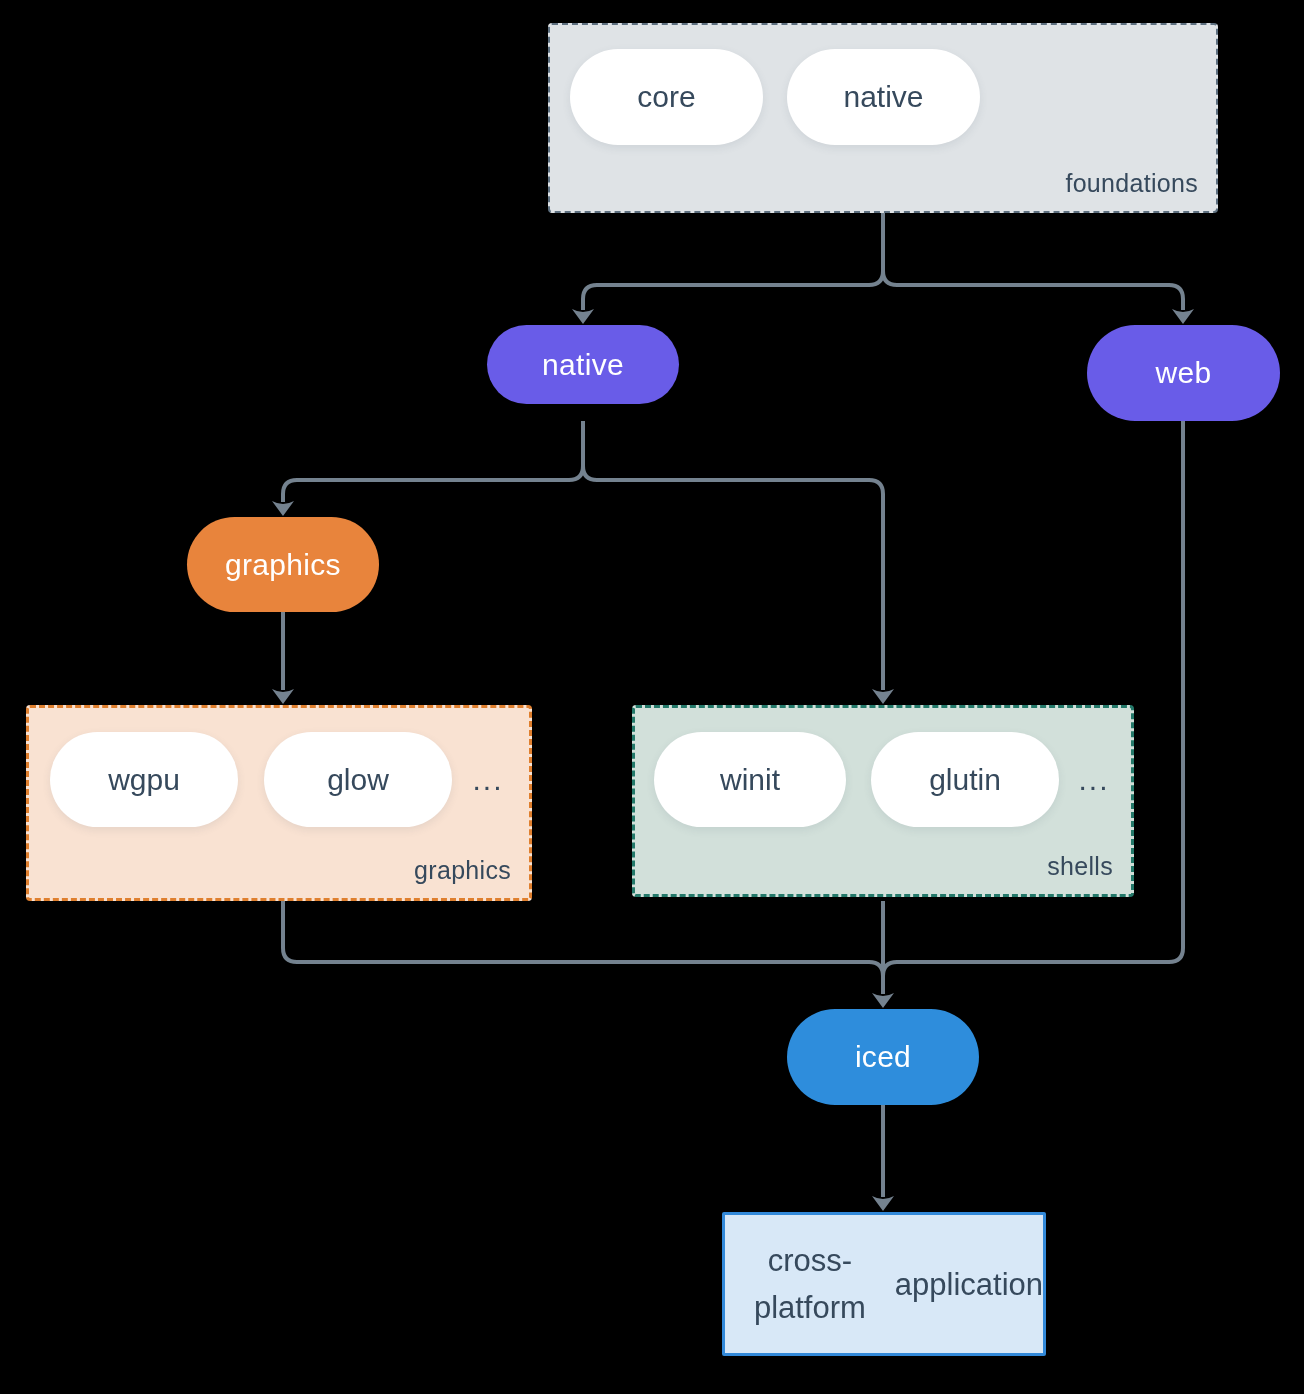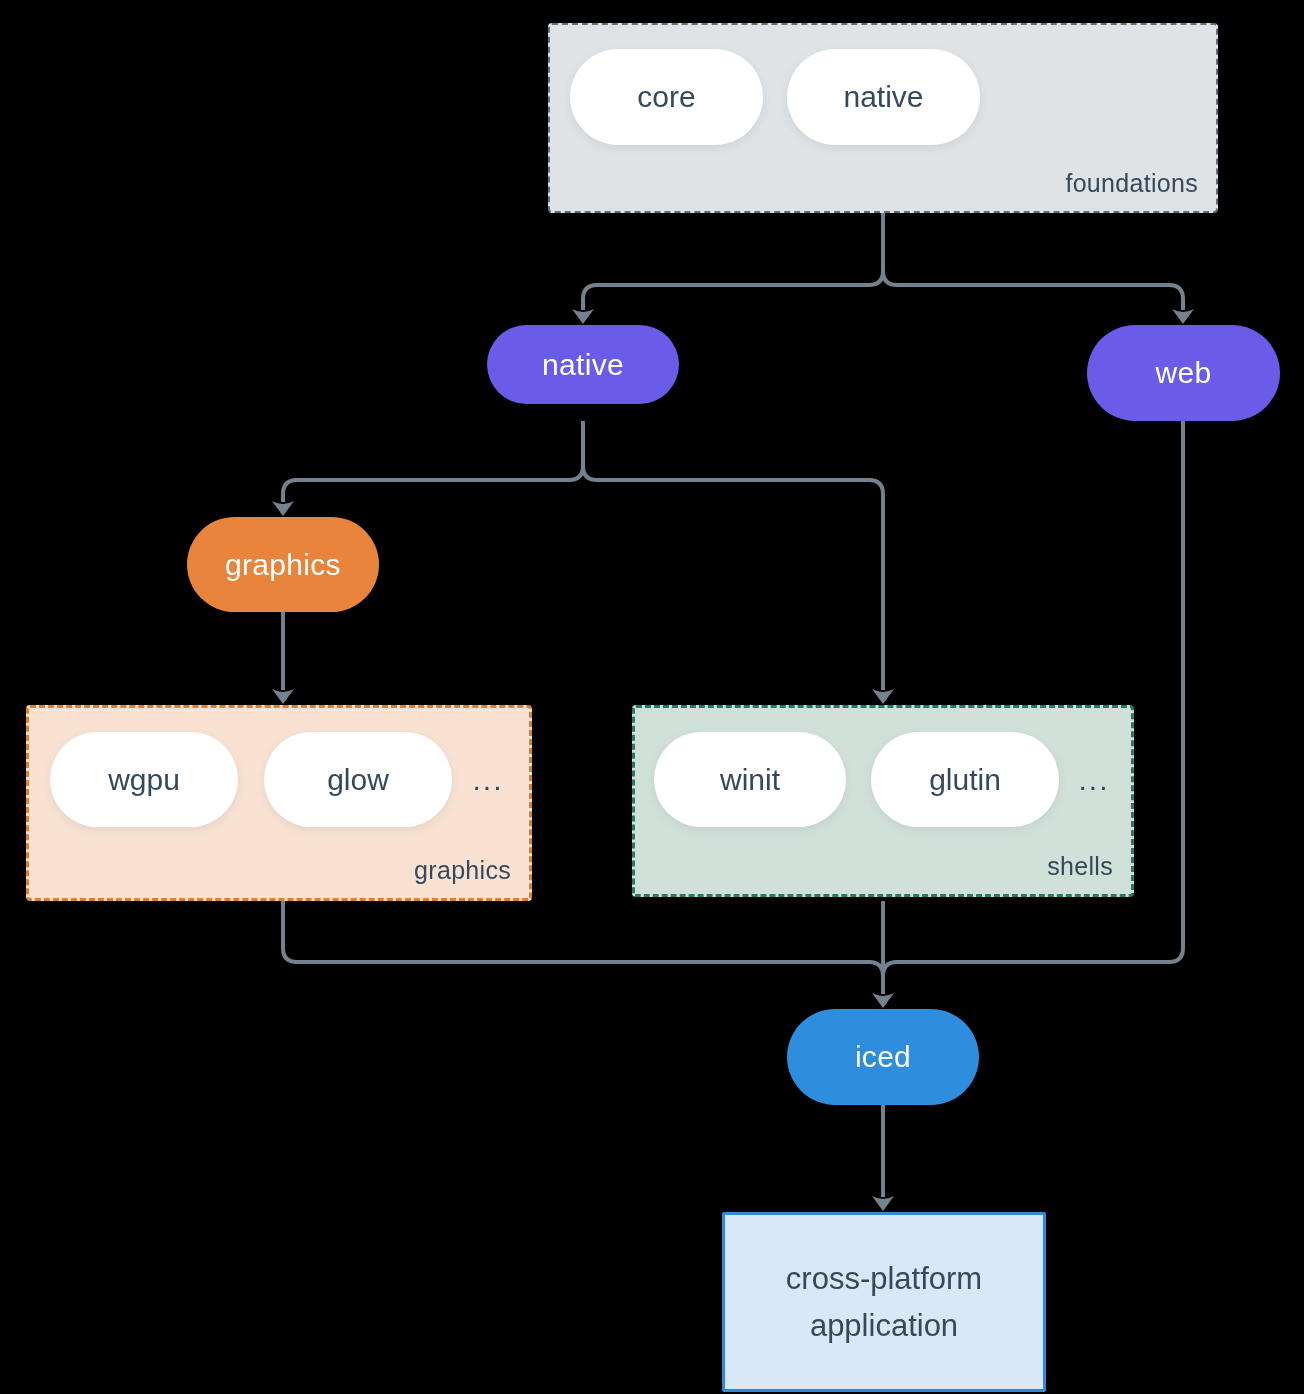--- a/index.html
+++ b/index.html
@@ -38,23 +38,23 @@
   .np-graphics{left:187px;top:517px;width:192px;height:95px;background:#E8843C;}
   .np-iced{left:787px;top:1009px;width:192px;height:96px;background:#2E8DDC;}
 
   .dots{
     position:absolute;left:423px;top:24px;width:72px;height:95px;
     display:flex;align-items:center;justify-content:center;
     color:#36495C;font-size:30px;letter-spacing:2px;
   }
 
   .appbox{
-    position:absolute;left:722px;top:1212px;width:324px;height:180px;
+    position:absolute;left:722px;top:1212px;width:324px;height:144px;
     box-sizing:border-box;background:#D8E8F7;border:3px solid #3289D9;border-radius:2px;
-    display:flex;flex-direction:column;align-items:center;justify-content:center;
+    display:flex;flex-direction:row;align-items:center;justify-content:center;
     color:#36495C;font-size:31px;line-height:47px;text-align:center;
   }
 </style>
 </head>
 <body>
 
 <div class="canvas">
 
   <svg class="edges" viewBox="0 0 1304 1394" xmlns="http://www.w3.org/2000/svg">
 

